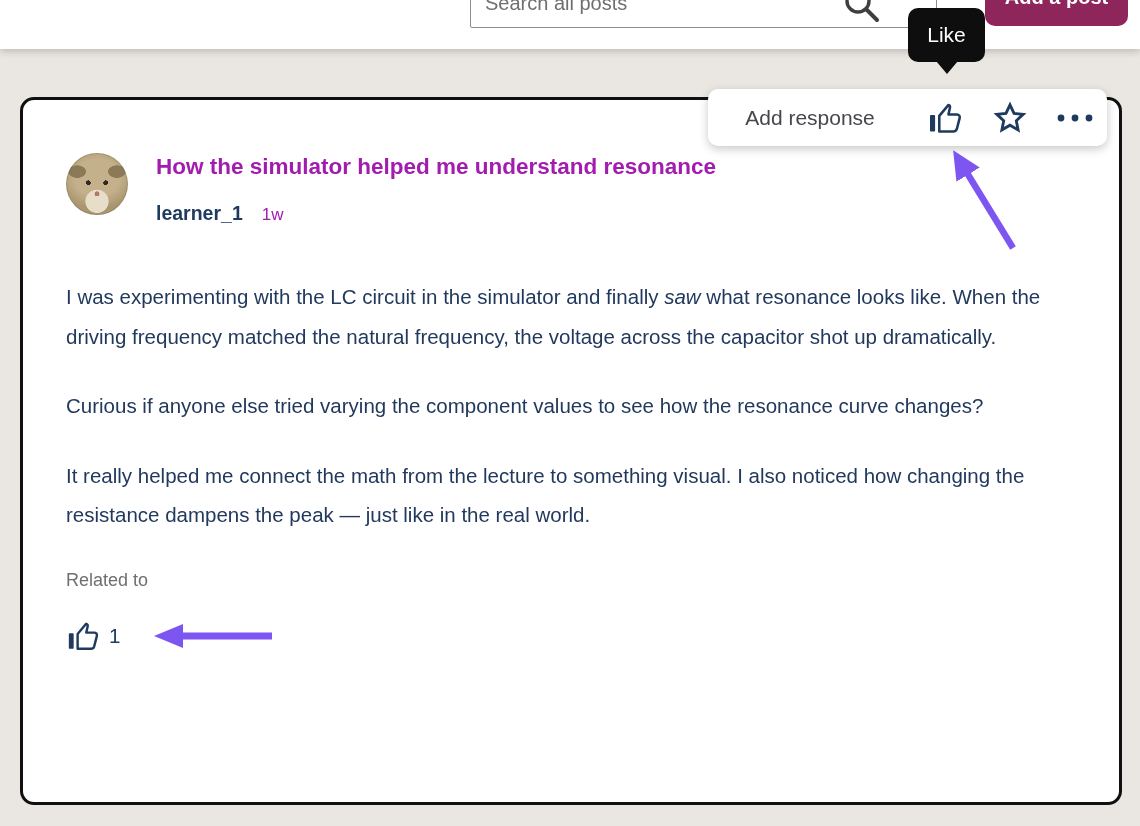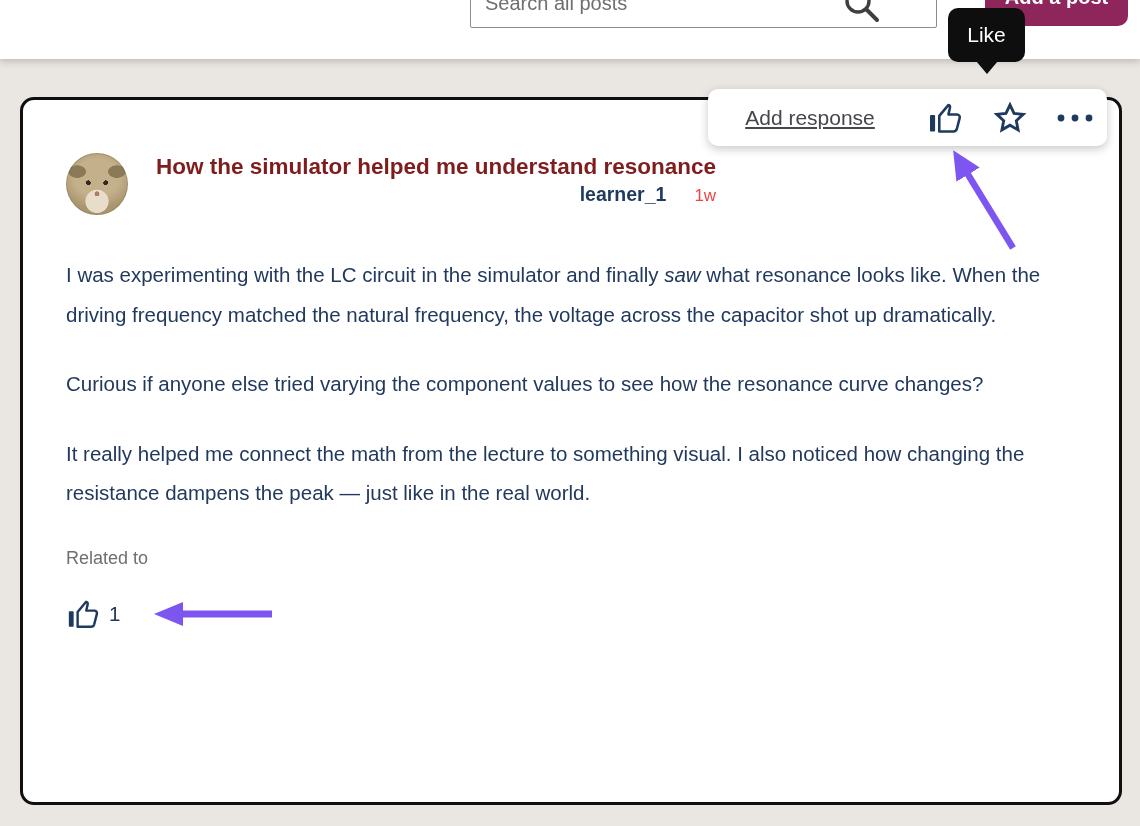--- a/index.html
+++ b/index.html
@@ -4,56 +4,56 @@
 <style>
   html,body{margin:0;padding:0;}
   body{
     width:1140px;height:826px;position:relative;overflow:hidden;
     background:#eae7e3;
     font-family:"Liberation Sans","DejaVu Sans",sans-serif;
     -webkit-font-smoothing:antialiased;
   }
   
   .header{
-    position:absolute;left:0;top:0;width:1140px;height:59px;background:#ffffff;
+    position:absolute;left:0;top:0;width:1140px;height:49px;background:#ffffff;
     box-shadow:0 3px 7px rgba(0,0,0,.18);z-index:2;
   }
   .search-box{
     position:absolute;left:470px;top:-22px;width:467px;height:50px;box-sizing:border-box;
     border:1.5px solid #8d8d8d;background:#fff;border-radius:2px;
     font-size:20px;color:#333;padding:0 50px 0 14px;outline:none;
   }
   .search-box::placeholder{color:#6f6f6f;opacity:1;}
   .search-icon{position:absolute;left:840px;top:-16px;z-index:3;}
   .add-post-btn{
     position:absolute;left:985px;top:-31px;width:143px;height:57px;border:none;
     background:#8e255b;color:#fff;border-radius:10px;font-weight:700;font-size:20px;
     font-family:inherit;cursor:pointer;z-index:3;
   }
   
   .tooltip{
-    position:absolute;left:948px;top:8px;width:77px;height:54px;background:#0e0e0e;
+    position:absolute;left:908px;top:8px;width:77px;height:54px;background:#0e0e0e;
     border-radius:10px;color:#fff;display:flex;align-items:center;justify-content:center;
     font-size:21px;z-index:6;
   }
   .tooltip::after{
     content:"";position:absolute;left:50%;bottom:-12px;transform:translateX(-50%);
     border-left:11px solid transparent;border-right:11px solid transparent;
     border-top:13px solid #0e0e0e;
   }
   
   .toolbar{
     position:absolute;left:708px;top:89px;width:399px;height:57px;background:#fff;
     border-radius:10px;box-shadow:0 3px 10px rgba(0,0,0,.22);display:flex;z-index:4;overflow:hidden;
   }
   .toolbar .tb-btn{
     display:flex;align-items:center;justify-content:center;border:none;background:transparent;
     cursor:pointer;font-family:inherit;height:100%;
   }
-  .tb-add-response{flex:1;font-size:21px;color:#46464c;text-decoration:underline;}
+  .tb-add-response{flex:1;font-size:21px;color:#46464c;}
   .tb-like{width:66px;background:#e9e7e4;}
   .tb-star{width:64px;}
   .tb-more{width:65px;}
   
   .arrow-diag{position:absolute;left:940px;top:150px;z-index:5;}
   
   .card{
     position:absolute;left:20px;top:97px;width:1102px;height:708px;box-sizing:border-box;
     background:#fff;border:3px solid #101010;border-radius:14px;
     padding:53px 43px 0 43px;z-index:1;
@@ -66,25 +66,25 @@
       radial-gradient(circle 5px at 64% 48%, #2e2a20 0 45%, transparent 50%),
       radial-gradient(circle 4px at 50% 66%, #b07a6a 0 60%, transparent 65%),
       radial-gradient(circle 16px at 50% 78%, #e8ddc9 0 70%, transparent 75%),
       radial-gradient(ellipse 14px 10px at 18% 30%, #8a7a58 0 60%, transparent 65%),
       radial-gradient(ellipse 14px 10px at 82% 30%, #8a7a58 0 60%, transparent 65%),
       radial-gradient(ellipse 60% 50% at 50% 40%, #c4b18b 0 60%, #a9966f 100%);
     background-color:#b3a07a;
     box-shadow:inset 0 0 0 1px rgba(0,0,0,.12);
   }
   .title-block{padding-top:0;}
-  .post-title{font-size:22.5px;font-weight:700;color:#7f1d1d;line-height:27px;margin:0;}
-  .byline{margin-top:3px;display:flex;align-items:baseline;gap:28px;justify-content:flex-end;}
+  .post-title{font-size:22.5px;font-weight:700;color:#a21caf;line-height:27px;margin:0;}
+  .byline{margin-top:22px;display:flex;align-items:baseline;gap:19px;}
   .author{font-size:19.5px;font-weight:700;color:#1e3a5f;}
-  .timestamp{font-size:17px;color:#ef4444;}
-  .post-body{margin-top:40px;max-width:1012px;}
+  .timestamp{font-size:17px;color:#a21caf;}
+  .post-body{margin-top:52px;max-width:1012px;}
   .post-body p{margin:0 0 30px 0;font-size:20.5px;line-height:39.5px;color:#22395e;}
   .related-label{margin-top:20px;font-size:18px;line-height:30px;color:#6f6f6f;}
   .related-link{
     display:block;margin-top:4px;font-size:20.5px;line-height:36.5px;color:#2b70c4;
     text-decoration:none;max-width:960px;
   }
   .like-row{margin-top:24px;display:flex;align-items:center;}
   .like-count{font-size:20.5px;color:#22395e;margin-left:9px;}
   .arrow-horiz{margin-left:32px;display:block;}
 </style>

